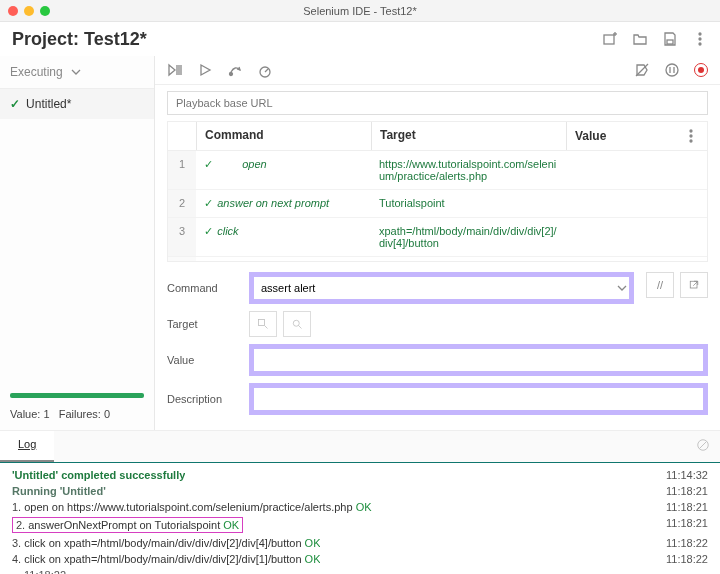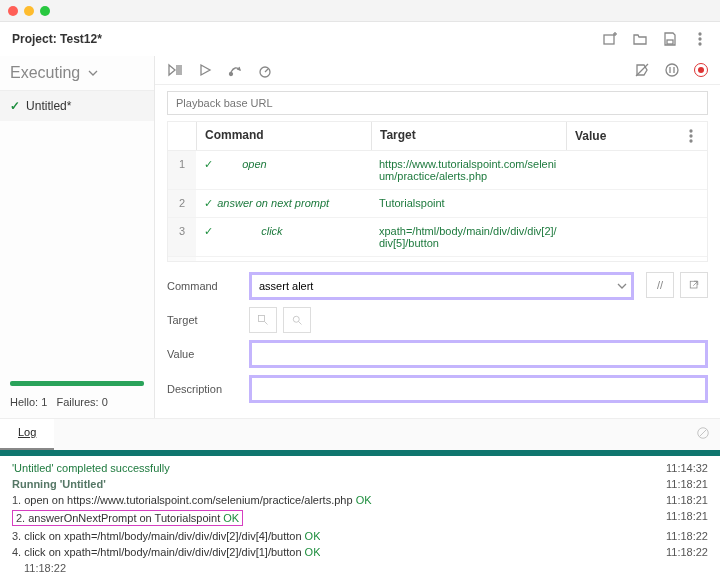--- a/index.html
+++ b/index.html
@@ -3,27 +3,27 @@
 <meta charset="utf-8">
 <style>
   * { box-sizing: border-box; margin: 0; padding: 0; }
   body { font-family: -apple-system, BlinkMacSystemFont, "Segoe UI", Arial, sans-serif; font-size: 12px; color: #333; background: #fff; width: 720px; height: 574px; overflow: hidden; display:flex; flex-direction:column; }
   .titlebar { display:flex; align-items:center; height:22px; background:#f4f4f4; border-bottom:1px solid #e5e5e5; position:relative; }
   .traffic { display:flex; gap:6px; padding-left:8px; }
   .traffic .dot { width:10px; height:10px; border-radius:50%; }
   .dot.red{background:#ff5f57;} .dot.yellow{background:#febc2e;} .dot.green{background:#28c840;}
   .titlebar-title { position:absolute; left:0; right:0; text-align:center; font-size:11px; color:#555; }
   .projectbar { display:flex; align-items:center; justify-content:space-between; padding:6px 12px; height:34px; }
-  .projectbar .ptitle { font-weight:600; font-size:12px; }
+  .projectbar .ptitle { font-weight:600; font-size:18px; }
   .projectbar .picons { display:flex; gap:14px; color:#888; }
   .icon { display:inline-flex; align-items:center; justify-content:center; width:16px; height:16px; }
   .icon svg { width:16px; height:16px; stroke:#888; fill:none; stroke-width:1.3; }
   .main { display:flex; flex:0 0 auto; }
   .sidebar { width:155px; border-right:1px solid #e8e8e8; background:#fdfdfd; display:flex; flex-direction:column; }
-  .sb-exec { display:flex; align-items:center; gap:5px; padding:8px 10px; color:#888; font-size:16px; border-bottom:1px solid #eee; }
+  .sb-exec { display:flex; align-items:center; gap:5px; padding:8px 10px; color:#888; font-size:12px; border-bottom:1px solid #eee; }
   .sb-test { display:flex; align-items:center; gap:6px; padding:8px 10px; background:#f5f5f5; }
   .sb-test .chk { color:#1e8e3e; font-weight:bold; }
   .sb-spacer { flex:1; }
   .progress { height:5px; background:#2aa35a; margin:6px 10px; border-radius:2px; }
   .runfail { padding:4px 10px 10px; font-size:11px; color:#444; }
   .content { flex:1; display:flex; flex-direction:column; }
   .toolbar { display:flex; align-items:center; justify-content:space-between; padding:6px 12px; border-bottom:1px solid #eee; }
   .toolbar .left, .toolbar .right { display:flex; gap:14px; align-items:center; }
   .rec-circle{ width:14px;height:14px;border:1.3px solid #d33; border-radius:50%; display:inline-flex; align-items:center; justify-content:center; }
   .rec-circle::after{content:'';width:6px;height:6px;background:#d33;border-radius:50%;}
@@ -37,47 +37,48 @@
   .grid-row { display:flex; border-bottom:1px solid #f2f2f2; font-size:11px; }
   .grid-row div { padding:7px 8px; }
   .gr-num{width:28px; background:#f7f7f7; color:#888; text-align:center;}
   .gr-cmd{width:175px; color:#1e7a3e;} .gr-cmd .chk{color:#1e8e3e; margin-right:4px;}
   .gr-tgt{width:195px; color:#1e7a3e; word-break:break-all;} .gr-val{flex:1;}
   .grid-row.last{opacity:.65;}
   .form { margin:10px 12px 8px; }
   .form-row { display:flex; align-items:center; margin-bottom:7px; }
   .form-row label { width:82px; font-size:11px; color:#555; }
   .form-row .inputwrap { flex:1; display:flex; gap:6px; }
-  .form-row input { flex:1; border:3px solid #c4b5fd; padding:5px 7px; font-size:11px; }
+  .form-row input { flex:1; border:5px solid #c4b5fd; padding:5px 7px; font-size:11px; }
   .smallbtn { width:28px; height:26px; border:1px solid #ddd; display:flex; align-items:center; justify-content:center; color:#888; font-size:11px; }
-  .tabs { display:flex; border-top:1px solid #eee; border-bottom:6px solid #0f766e; background:#fafafa;text-decoration:underline;}
+  .tabs { display:flex; border-top:1px solid #eee; border-bottom:1px solid #0f766e; background:#fafafa;text-decoration:underline;}
   .tab { padding:7px 18px; font-size:11px; color:#666; }
   .tab.active { background:#fff; border-bottom:2px solid #888; color:#222; }
   .tabs .spacer{flex:1;}
   .nocur{ padding:7px 10px; color:#bbb;}
   .log { padding:4px 10px 2px; font-size:11px; overflow:auto; flex:1;}
   .log-row { display:flex; justify-content:space-between; padding:2px 2px;}
   .log-row .txt{white-space:nowrap; overflow:hidden;}
-  .succ{color:#1e7a3e; font-weight:400;}
+  .succ{color:#1e7a3e; font-weight:700;}
   .runn{color:#576; font-weight:600;}
   .ok{color:#1e8e3e;}
   .time{ color:#555; font-size:11px; padding-left:12px;}
   .numtxt{color:#444;}
   .hl{ border:1.5px solid #d63fc1; border-radius:0; padding:1px 3px; display:inline-block;}
   .divh{border-left:1px solid #e5e5e5;}
 </style>
 </head>
 <body>
 
 <div class="titlebar">
   <div class="traffic">
     <span class="dot red"></span>
     <span class="dot yellow"></span>
     <span class="dot green"></span>
   </div>
+  <div class="titlebar-title">Selenium IDE - Test12*</div>
 </div>
 
 <div class="projectbar">
   <div class="ptitle">
     <span>Project:</span>
     <span>Test12*</span>
   </div>
   <div class="picons">
     <span class="icon">
         <svg viewBox="0 0 16 16">
@@ -118,21 +119,21 @@
           </svg>
         </span>
     </div>
     <div class="sb-test">
       <span class="chk">✓</span>
       <span>Untitled*</span>
     </div>
     <div class="sb-spacer"></div>
     <div class="progress"></div>
     <div class="runfail">
-      <span>Hello:</span>
+      <span>Value:</span>
       <span>1</span>&nbsp;&nbsp;
       <span>Failures:</span>
       <span>0</span>
     </div>
   </div>
 
   <div class="content">
     <div class="toolbar">
       <div class="left">
         <span class="icon">
@@ -207,22 +208,22 @@
             <div class="gr-val"></div>
           </div>
           <div class="grid-row">
             <div class="gr-num">2</div>
             <div class="gr-cmd"><span class="chk">✓</span><em style="font-style:italic;">answer on next prompt</em></div>
             <div class="gr-tgt">Tutorialspoint</div>
             <div class="gr-val"></div>
           </div>
           <div class="grid-row">
             <div class="gr-num">3</div>
-            <div class="gr-cmd"><span class="chk">✓</span><em style="font-style:italic;margin-left:44px;">click</em></div>
-            <div class="gr-tgt">xpath=/html/body/main/div/div/div[2]/div[5]/button</div>
+            <div class="gr-cmd"><span class="chk">✓</span><em style="font-style:italic;">click</em></div>
+            <div class="gr-tgt">xpath=/html/body/main/div/div/div[2]/div[4]/button</div>
             <div class="gr-val"></div>
           </div>
           <div class="grid-row last">
             <div class="gr-num">4</div>
             <div class="gr-cmd"></div>
             <div class="gr-tgt">xpath=/html/body/main/div/div/div[2]/div[1]/button</div>
             <div class="gr-val"></div>
           </div>
         </div>
     </div>

